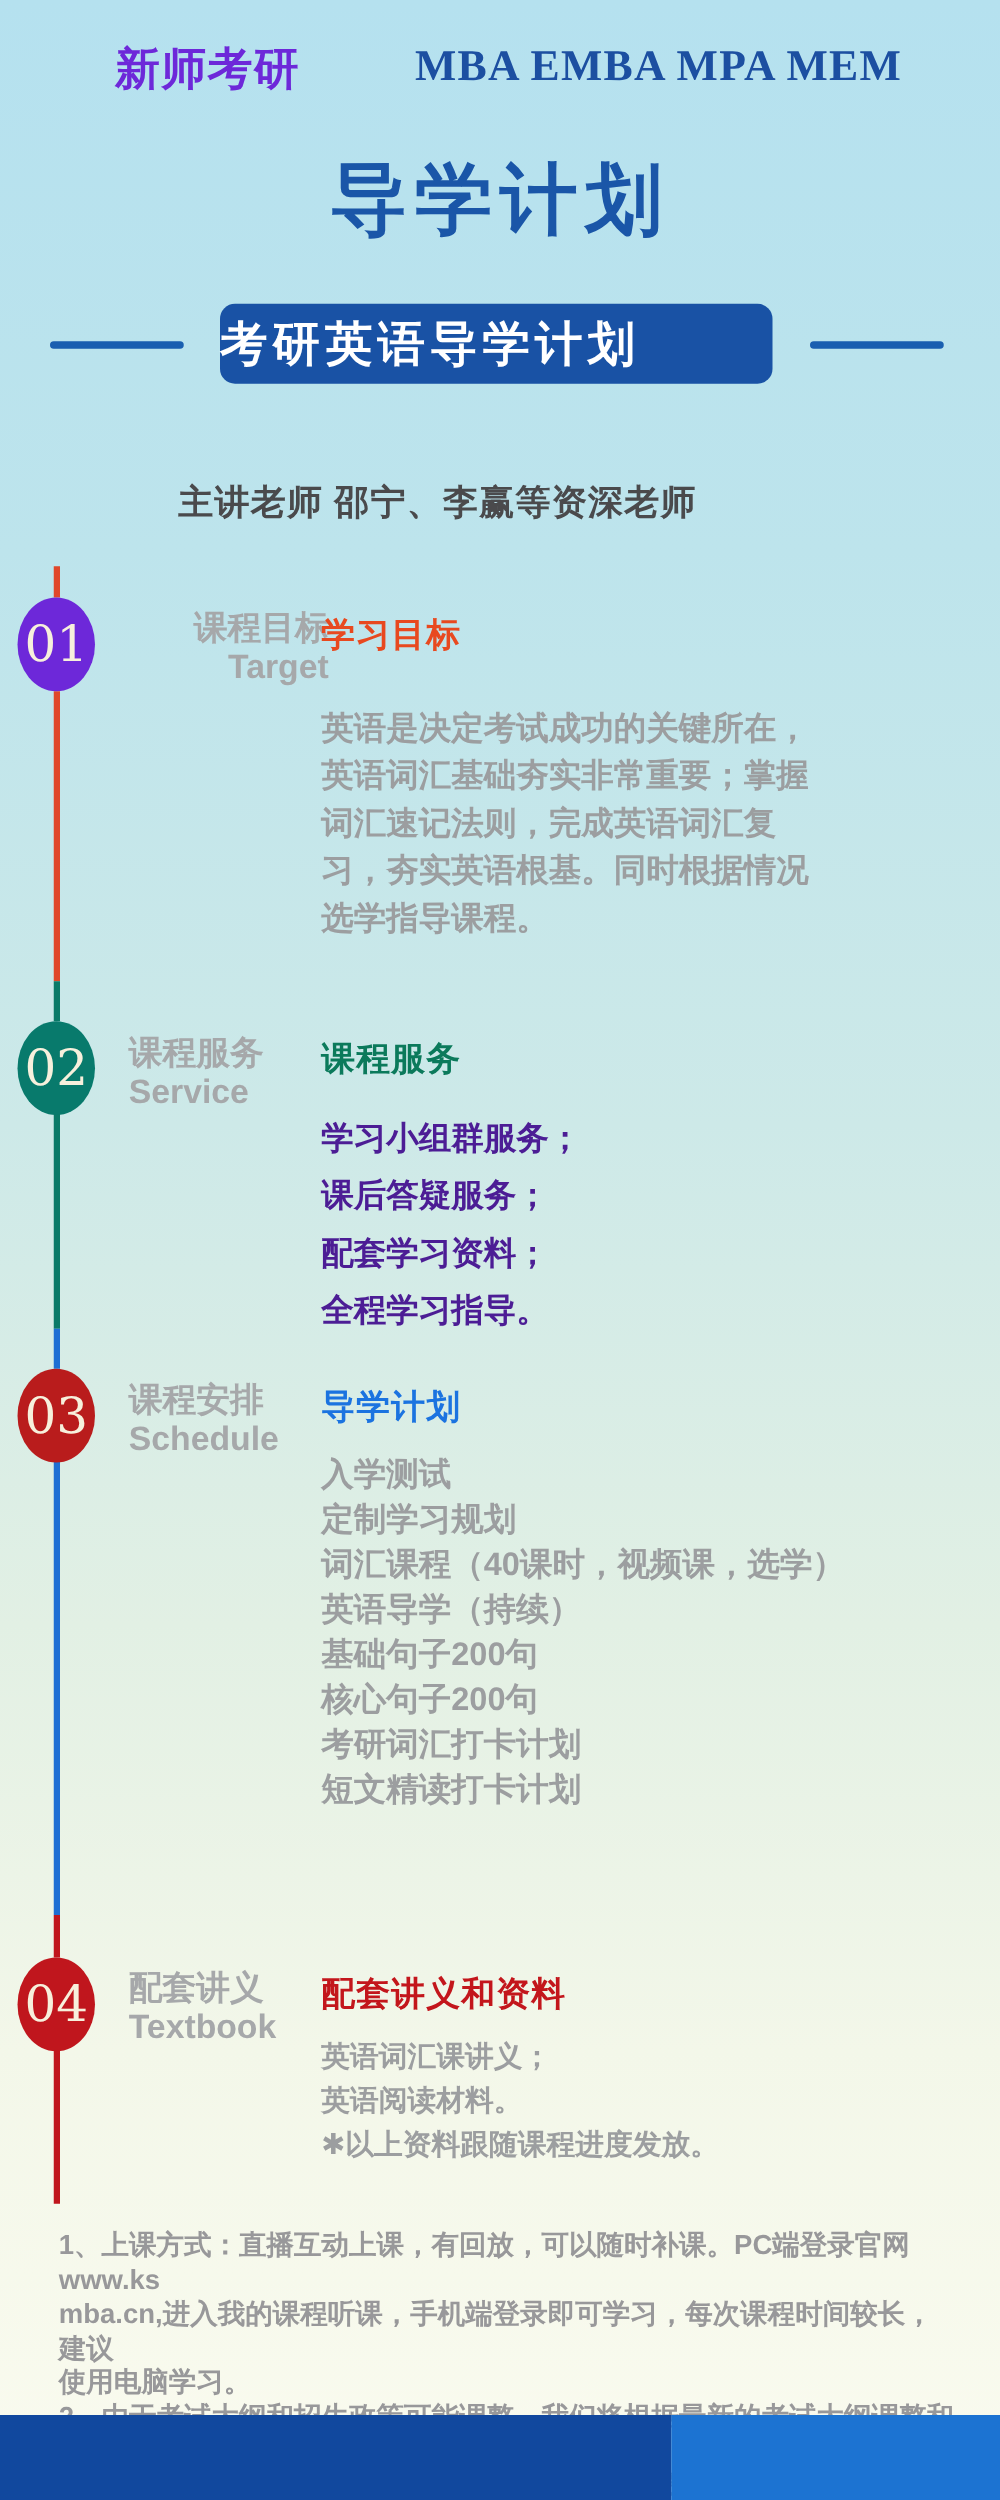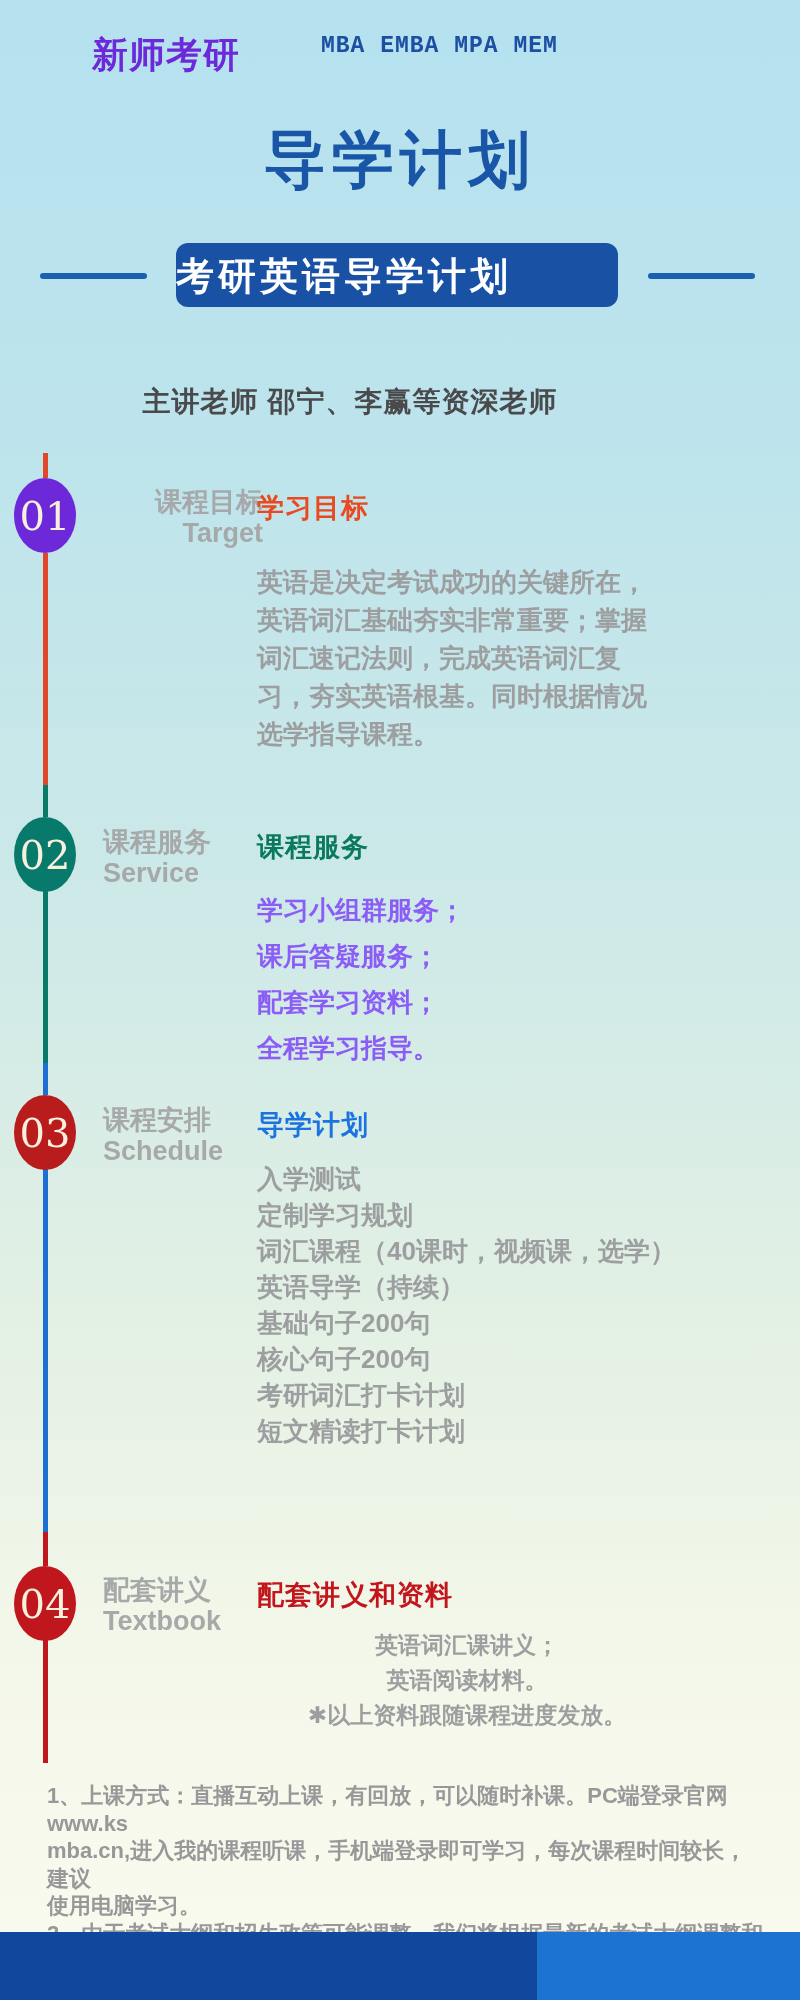--- a/index.html
+++ b/index.html
@@ -4,21 +4,21 @@
 <style>
   html,body{margin:0;padding:0;}
   body{
     width:800px;height:2000px;position:relative;overflow:hidden;
     font-family:"Liberation Sans","DejaVu Sans",sans-serif;
     background:linear-gradient(180deg,#B5E1EF 0%,#BDE4EC 22%,#CDE9E8 45%,#E2F0E4 65%,#F3F7E9 82%,#FAFBEF 100%);
   }
   .abs{position:absolute;}
   
   .brand{left:92px;top:31px;font-size:36px;font-weight:bold;letter-spacing:1px;}
-  .programs{left:321px;top:33px;font-size:23px;font-weight:bold;font-family:Liberation Mono, monospace;letter-spacing:1px;}
+  .programs{left:332px;top:33px;font-size:35px;font-weight:bold;font-family:Liberation Serif, serif;letter-spacing:1px;}
   .main-title{left:0;top:118px;width:800px;text-align:center;font-size:62px;font-weight:bold;
     font-family:"Liberation Serif","DejaVu Serif",serif;letter-spacing:6px;}
   
   .banner{left:176px;top:243px;width:442px;height:64px;border-radius:12px;
     font-size:38px;font-weight:bold;line-height:67px;letter-spacing:4px;}
   .dash{top:273px;width:107px;height:6px;border-radius:3px;}
   .dash-left{left:40px;}
   .dash-right{left:648px;}
   .subtitle{left:0;top:383px;width:700px;text-align:center;font-size:28px;font-weight:bold;letter-spacing:1px;}
   
@@ -26,21 +26,21 @@
   .tcircle{left:14px;width:62px;height:75px;border-radius:50%;
     display:flex;align-items:center;justify-content:center;
     font-family:"DejaVu Serif","Liberation Serif",serif;font-size:40px;}
   .tlabel{left:103px;width:160px;font-size:27px;font-weight:bold;line-height:31px;}
   .tlabel .en{display:block;}
   .theading{left:257px;font-size:27px;font-weight:bold;letter-spacing:1px;}
   .tlines{left:257px;width:420px;font-size:26px;font-weight:bold;}
   .tlines div{height:38px;}
   .tlines-2 div{height:46px;}
   .tlines-3 div{height:36px;}
-  .tlines-4{font-size:23px;text-align:center;}
+  .tlines-4{font-size:23px;}
   .tlines-4 div{height:35px;}
   
   .footer{left:47px;top:1782px;width:720px;font-size:22px;font-weight:bold;line-height:27.5px;}
   .bar{top:1932px;height:68px;}
   .bar-dark{left:0;width:537px;}
   .bar-light{left:537px;width:263px;}
 </style>
 </head>
 <body>
 
@@ -77,21 +77,21 @@
   <div>习，夯实英语根基。同时根据情况</div>
   <div>选学指导课程。</div>
 </div>
 
 <div class="abs tcircle" style="top: 817px; color: rgb(247, 240, 220); background: rgb(8, 122, 108);">02</div>
 <div class="abs tlabel" style="top: 827px; color: rgb(166, 168, 170);">
   <span>课程服务</span>
   <span class="en">Service</span>
 </div>
 <div class="abs theading" style="top: 829px; color: rgb(11, 122, 91);">课程服务</div>
-<div class="abs tlines tlines-2" style="top: 893px; color: #8b5cf6;">
+<div class="abs tlines tlines-2" style="top: 893px; color: #4c1d95;">
   <div>学习小组群服务；</div>
   <div>课后答疑服务；</div>
   <div>配套学习资料；</div>
   <div>全程学习指导。</div>
 </div>
 
 <div class="abs tcircle" style="top: 1095px; color: rgb(247, 240, 220); background: #b91c1c;">03</div>
 <div class="abs tlabel" style="top: 1105px; color: rgb(166, 168, 170);">
   <span>课程安排</span>
   <span class="en">Schedule</span>

